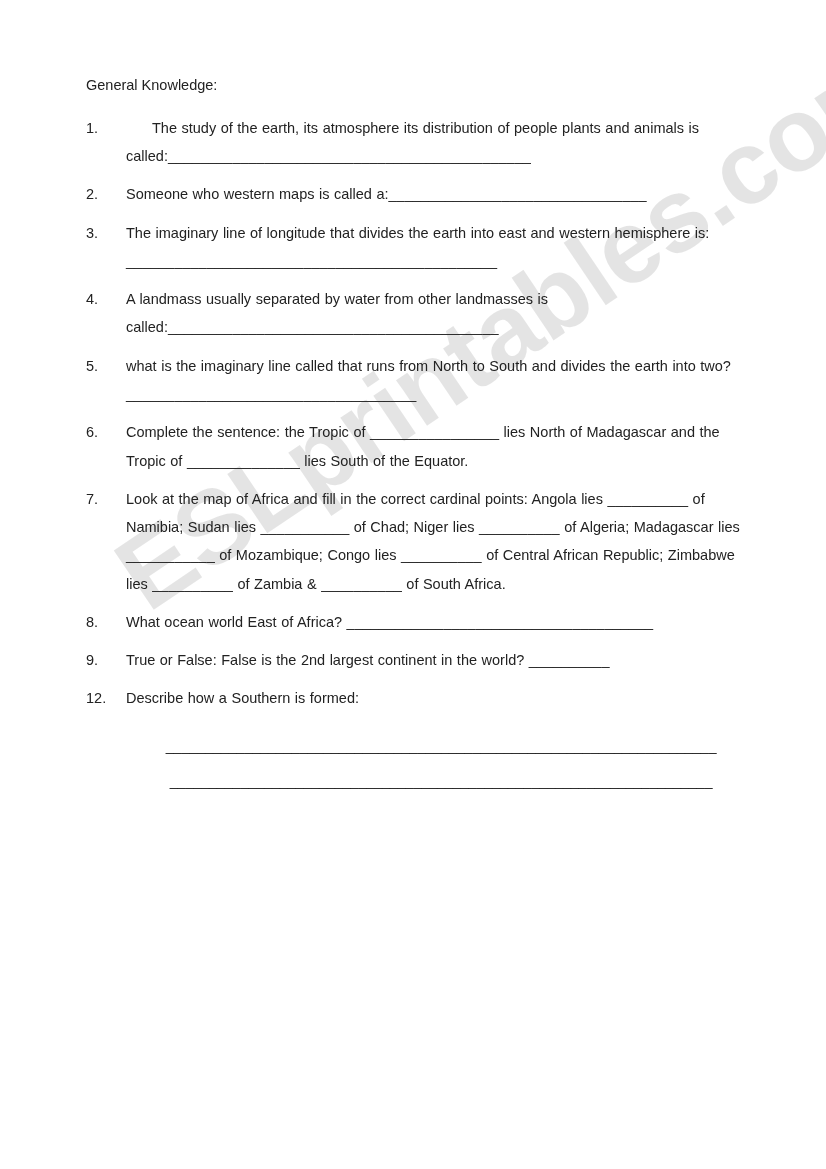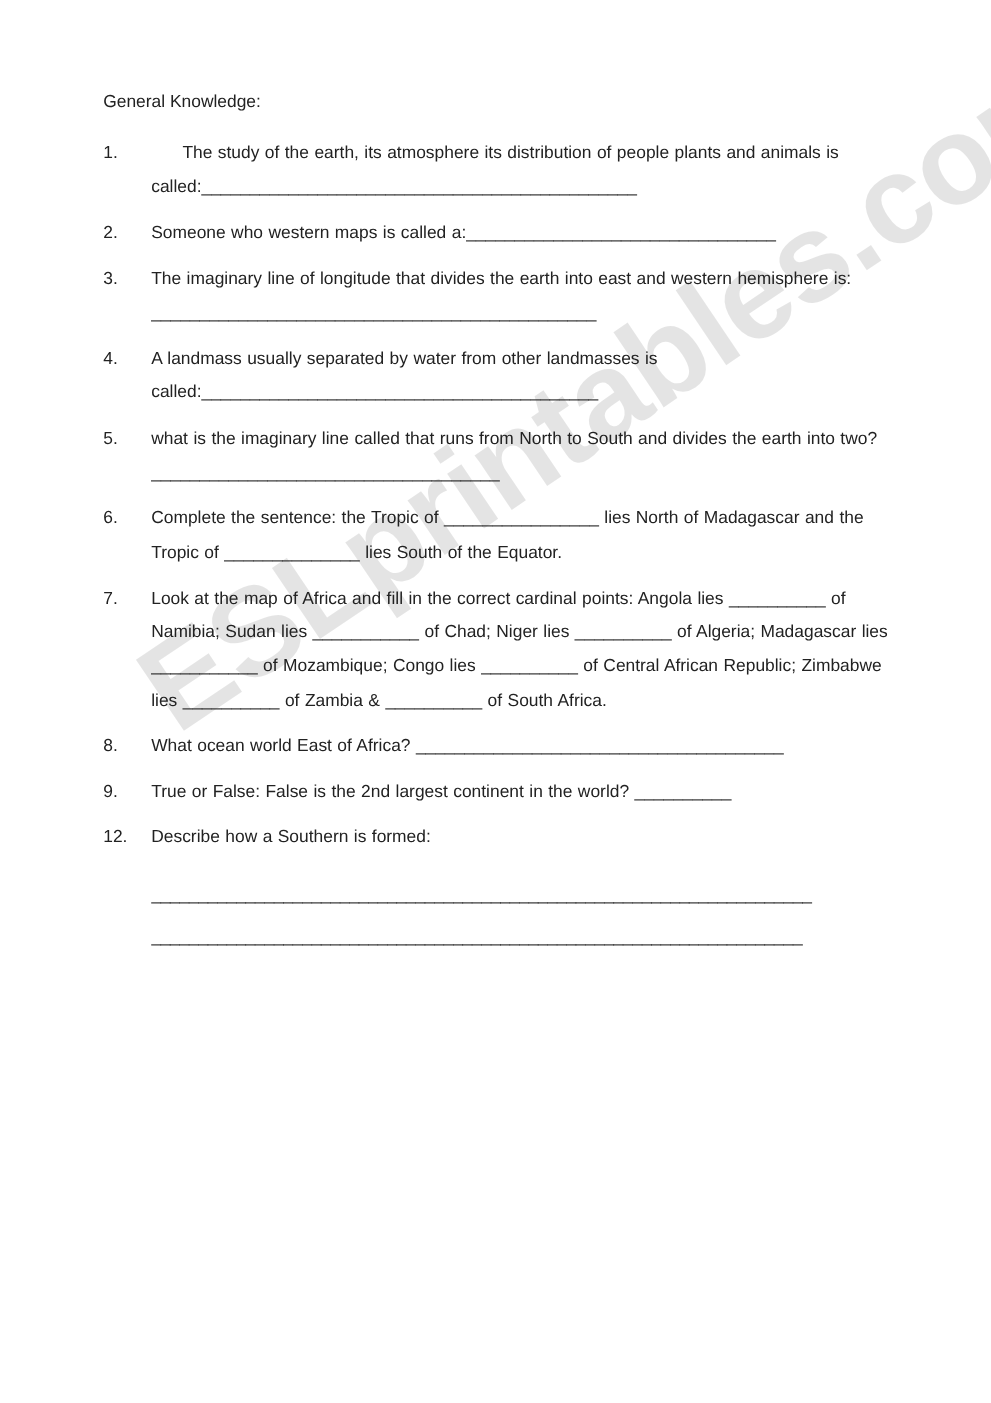--- a/index.html
+++ b/index.html
@@ -77,20 +77,21 @@
   .q-body.indent-first {
     text-indent: 26px;
   }
   .tail {
     margin-top: 16px;
     margin-left: 40px;
     font-size: 14.5px;
     color: #222;
     line-height: 2.45;
     letter-spacing: -0.2px;
+    text-align: center;
   }
   .tail div {
     white-space: nowrap;
     overflow: hidden;
   }
 </style>
 </head>
 <body>
 
 <div class="page">

